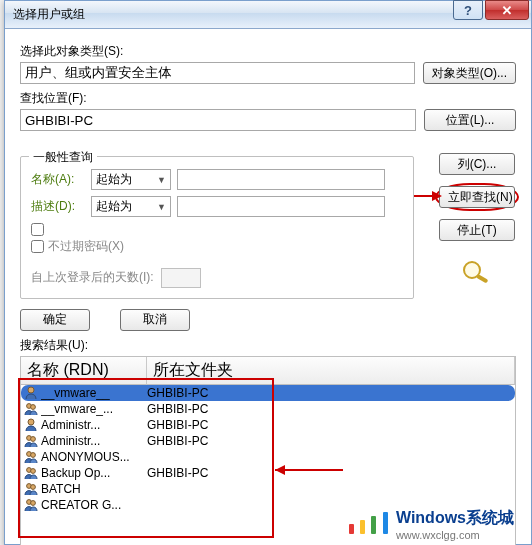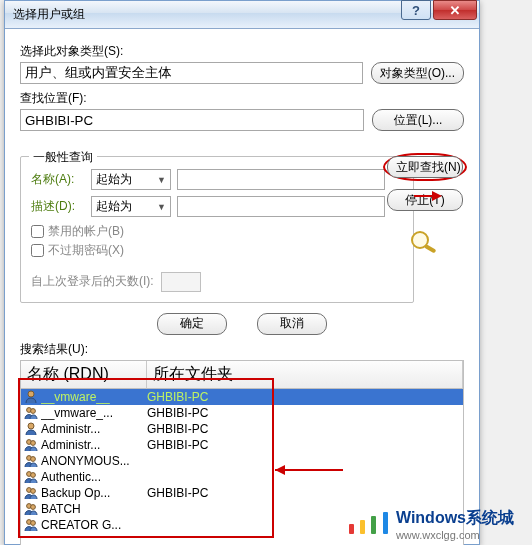--- a/index.html
+++ b/index.html
@@ -8,21 +8,21 @@
     font-size: 12px;
     background: #f0f0f0;
     width: 532px;
     height: 545px;
     overflow: hidden;
     position: relative;
   }
   .window {
     position: absolute;
     left: 4px; top: 0;
-    width: 476px; height: 545px;
+    width: 528px; height: 545px;
     background: #fff;
     border: 1px solid #7a9fcc;
     box-shadow: 0 2px 6px rgba(0,0,0,0.3);
   }
   .titlebar {
     height: 28px;
     background: linear-gradient(#f3f7fc, #d7e4f2 45%, #c8dbef 46%, #e8f1fb);
     border-bottom: 1px solid #8ca8cc;
     display: flex;
     align-items: center;
@@ -52,21 +52,21 @@
   .row { display:flex; align-items:center; margin-bottom:6px; gap:8px; }
   .text-input {
     flex:1;
     border:1px solid #a8a8a8;
     height:22px; padding:2px 4px;
     background:#fff;
   }
   .btn {
     min-width: 92px; height:22px;
     border:1px solid #707070;
-    border-radius:10px;
+    border-radius:3px;
     background: linear-gradient(#fdfdfd,#e8e8e8);
     padding:0 8px;
     font-size:12px;
     cursor: pointer;
     white-space: nowrap;
   }
   
   .groupbox {
     border:1px solid #bfbfbf;
     border-radius:2px;
@@ -122,42 +122,42 @@
     border-bottom:5px solid transparent;
     border-left:10px solid #c00;
   }
   .magnifier {
     width:32px; height:24px;
     position:relative;
     margin-top:10px;
   }
   .magnifier svg { width:32px; height:24px; }
   
-  .okcancel { display:flex; justify-content:center; gap:30px; margin:10px 0 6px; }
+  .okcancel { display:flex; justify-content:flex-start; gap:30px; margin:10px 0 6px; }
   
   .results-header {
     display:flex; border:1px solid #bfbfbf; border-bottom:none;
     background:linear-gradient(#fdfdfd,#ececec);
   }
   .col-h {
     padding:3px 6px;
     border-right:1px solid #c9c9c9;
     border-bottom:1px solid #bfbfbf;
     font-size:16px;
   }
   .col-h.name { width:126px; }
   .col-h.folder { flex:1; }
   .results-body {
     border:1px solid #bfbfbf; border-top:none;
     height:168px; overflow:hidden;
     background:#fff;
     position:relative;
   }
   .row-item { display:flex; align-items:center; height:16px; padding-left:2px; cursor: pointer; }
-  .row-item.selected { background:#3a74d0; color:#bef264; }
+  .row-item.selected { background:#3a74d0; color:#000000;border-radius:7px; }
   .row-item .ico { width:16px; height:14px; display:inline-flex; align-items:center; justify-content:center; margin-right:2px;}
   .row-item .nm { width:106px; overflow:hidden; white-space:nowrap; text-overflow:ellipsis; }
   .row-item .fl { flex:1; overflow:hidden; white-space:nowrap; }
   .red-box {
     position:absolute; border:2px solid #c00;
     pointer-events:none;
   }
   
   .watermark {
     position:absolute; right:18px; bottom:4px;
@@ -218,34 +218,34 @@
         <span class="q-label">描述(D):</span>
         <div class="q-select">
           <span>起始为</span>
           <span class="ar">▼</span>
         </div>
         <input class="q-input" style="">
       </div>
 
       <div class="checkbox-row">
         <input type="checkbox" style="">
-        <label>禁用的帐户(B)</label>
       </div>
       <div class="checkbox-row">
         <input type="checkbox" style="">
         <label>不过期密码(X)</label>
       </div>
 
       <div style="margin-top:8px;">
         <span class="days-label">自上次登录后的天数(I):</span>
         <input class="days-input" disabled="" style="">
       </div>
     </div>
 
     <div class="side-buttons">
+      <button class="btn">列(C)...</button>
       <span class="circled">
         <button class="btn">立即查找(N)</button>
       </span>
       <button class="btn">停止(T)</button>
       <div class="magnifier">
         <svg viewBox="0 0 32 24">
           <circle cx="11" cy="11" r="8" fill="#fffbe6" stroke="#c9a227" stroke-width="2"></circle>
           <rect x="17" y="15" width="12" height="4" rx="2" fill="#c9a227" transform="rotate(30 17 15)"></rect>
         </svg>
       </div>
@@ -309,32 +309,20 @@
         <div class="row-item">
           <span class="ico">
             <svg width="14" height="14" viewBox="0 0 14 14">
               <circle cx="5" cy="4" r="2.4" fill="#d9a866" stroke="#7a5a30"></circle>
               <circle cx="9" cy="5" r="2.4" fill="#d9a866" stroke="#7a5a30"></circle>
               <path d="M1 13c0-2.6 1.7-4.4 4-4.4s4 1.8 4 4.4" fill="#3f6db3" stroke="#2a4a7a"></path>
               <path d="M6 13c0-2.4 1.6-4 3.5-4s3.5 1.6 3.5 4" fill="#5a86c8" stroke="#2a4a7a"></path>
             </svg>
           </span>
           <span class="nm">ANONYMOUS...</span>
-          <span class="fl"></span>
-        </div>
-        <div class="row-item">
-          <span class="ico">
-            <svg width="14" height="14" viewBox="0 0 14 14">
-              <circle cx="5" cy="4" r="2.4" fill="#d9a866" stroke="#7a5a30"></circle>
-              <circle cx="9" cy="5" r="2.4" fill="#d9a866" stroke="#7a5a30"></circle>
-              <path d="M1 13c0-2.6 1.7-4.4 4-4.4s4 1.8 4 4.4" fill="#3f6db3" stroke="#2a4a7a"></path>
-              <path d="M6 13c0-2.4 1.6-4 3.5-4s3.5 1.6 3.5 4" fill="#5a86c8" stroke="#2a4a7a"></path>
-            </svg>
-          </span>
-          <span class="nm">Authentic...</span>
           <span class="fl"></span>
         </div>
         <div class="row-item">
           <span class="ico">
             <svg width="14" height="14" viewBox="0 0 14 14">
               <circle cx="5" cy="4" r="2.4" fill="#d9a866" stroke="#7a5a30"></circle>
               <circle cx="9" cy="5" r="2.4" fill="#d9a866" stroke="#7a5a30"></circle>
               <path d="M1 13c0-2.6 1.7-4.4 4-4.4s4 1.8 4 4.4" fill="#3f6db3" stroke="#2a4a7a"></path>
               <path d="M6 13c0-2.4 1.6-4 3.5-4s3.5 1.6 3.5 4" fill="#5a86c8" stroke="#2a4a7a"></path>
             </svg>

